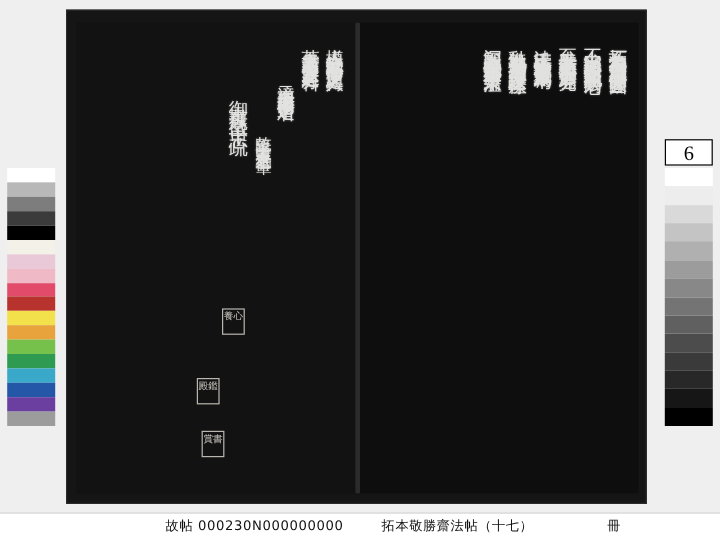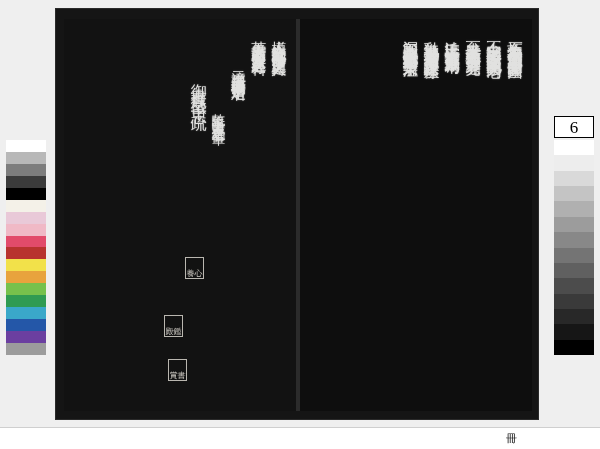--- a/index.html
+++ b/index.html
@@ -102,21 +102,21 @@
     height: 22px;
     border: 1px solid #d8d4cc;
     color: #e8e4dc;
     font-family: "DejaVu Serif", "Liberation Serif", serif;
     font-size: 8px;
     line-height: 10px;
     text-align: center;
     letter-spacing: 0;
     opacity: 0.85;
     box-sizing: border-box;
-    padding-top: 11px;
+    padding-top: 1px;
   }
   .seal-1 { left: 121px; top: 238px; }
   .seal-2 { left: 100px; top: 296px; }
   .seal-3 { left: 104px; top: 340px; }
 
   
   .colorbar {
     position: absolute;
     left: 6px;
     top: 140px;
@@ -259,16 +259,18 @@
           <div class="col">沫氏檬人千言哉當皇傲勤為為不</div>
           <div class="col">乳無地東老和當居易不誰之少株樣屋</div>
           <div class="col">深恕因此家飛也為于夥而手樂泉溫</div>
         </div>
       </div>
 
     </div>
   </div>
 
   <div class="caption">
+    <span class="id">故帖 000230N000000000</span>
+    <span class="work">拓本敬勝齋法帖（十七）</span>
     <span class="vol">冊</span>
   </div>
 
 </div>
 
 </body></html>

